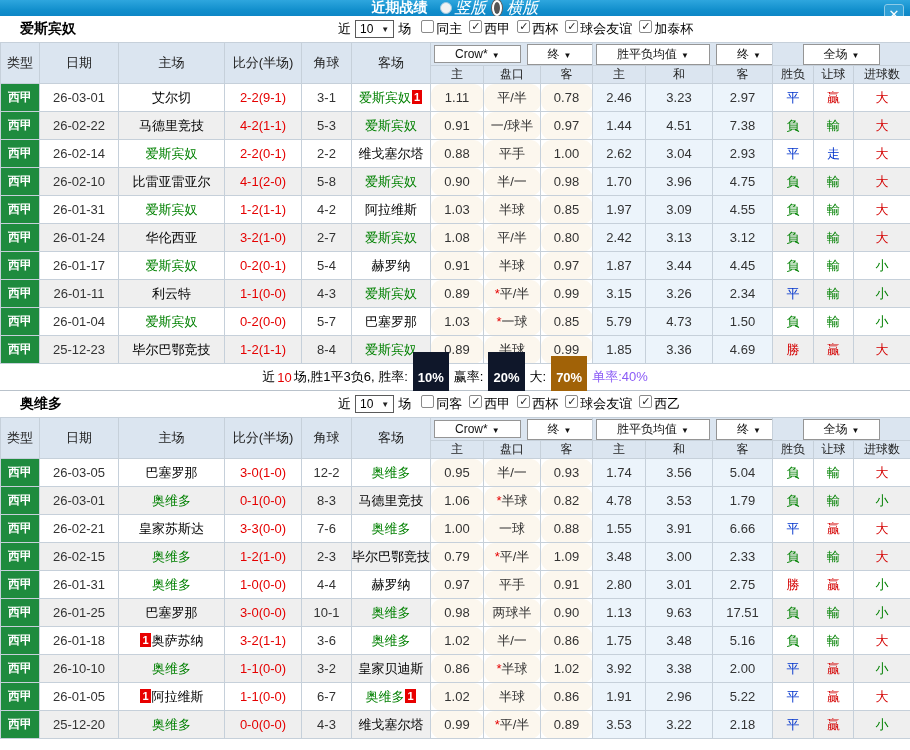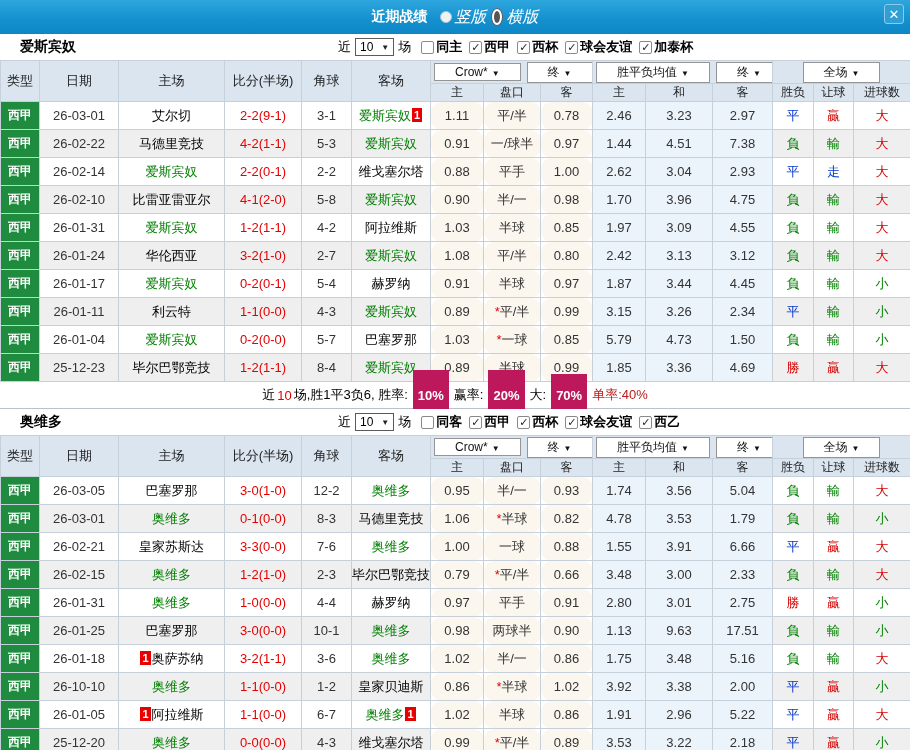--- a/index.html
+++ b/index.html
@@ -3,21 +3,21 @@
 <meta charset="utf-8">
 <style>
   * { box-sizing: border-box; }
   html,body { margin:0; padding:0; }
   body {
     width:910px; height:750px; overflow:hidden; background:#fff;
     font-family:"Liberation Sans","DejaVu Sans",sans-serif;
   }
   
   .titlebar {
-    height:34px; background:linear-gradient(180deg,#2ea6de 0%,#1390cd 60%,#0e86c6 100%);
+    height:16px; background:linear-gradient(180deg,#2ea6de 0%,#1390cd 60%,#0e86c6 100%);
     display:flex; align-items:center; justify-content:center; position:relative; color:#fff;
   }
   .titlebar .title { font-size:14px; font-weight:bold; }
   .radio-group { display:flex; align-items:center; margin-left:4px; }
   .radio {
     width:12px; height:12px; border-radius:50%; background:#f2f2f2;
     border:1px solid #9ec9e2; display:inline-block; position:relative; margin:0 3px 0 8px; cursor:pointer;
   }
   .radio.sel::after { content:""; position:absolute; left:2px; top:2px; right:2px; bottom:2px; background:#555; border-radius:50%; }
   .radio-label { font-size:16px; color:#fff;font-style:italic; }
@@ -28,21 +28,21 @@
   }
   
   .sec-head { height:26px; background:#fff; position:relative; display:flex; align-items:center; }
   .team { font-size:14px; font-weight:bold; color:#000; margin-left:20px; }
   .controls { position:absolute; left:338px; display:flex; align-items:center; font-size:13px; color:#000; }
   .sel {
     display:inline-flex; align-items:center; border:1px solid #5a5a5a; background:#fff;
     padding:0 4px; height:18px; font-size:12px; margin:0 4px; cursor:pointer;
   }
   .sel .arr { font-style:normal; font-size:8px; margin-left:8px; color:#222; }
-  .filter { display:inline-flex; align-items:center; cursor:pointer;font-weight:bold; }
+  .filter { display:inline-flex; cursor:pointer; }
   .cb {
     width:13px; height:13px; border:1px solid #8a8a8a; background:#fff; border-radius:2px;
     display:inline-flex; align-items:center; justify-content:center;
     font-size:11px; line-height:1; color:#222; margin:0 2px 0 7px;
   }
   .cb.first { margin-left:10px; }
   
   table { border-collapse:collapse; table-layout:fixed; width:910px; }
   th,td { border:1px solid #c6d0da; text-align:center; padding:0; overflow:hidden; white-space:nowrap; }
   thead th { background:#dbe5f0; font-weight:normal; font-size:13px; color:#222; }
@@ -69,23 +69,23 @@
   .star { color:#e50000; }
   .c-r { color:#d40000; } .c-g { color:#008000; } .c-b { color:#0033cc; }
   
   .summary {
     height:27px; display:flex; align-items:center; justify-content:center;
     font-size:13px; color:#000; border-bottom:1px solid #b9c2cb; background:#fff;
   }
   .summary span { margin:0 1px; }
   .s-plain { color:#000; }
   .s-red { color:#e50000; }
-  .s-blue { color:#b91c1c; }
-  .badge-green { background:#be185d; color:#fff; font-weight:bold; padding:18px 5px; margin:0 4px !important; }
-  .badge-red   { background:#be185d; color:#fff; font-weight:bold; padding:14px 5px; margin:0 4px !important; }
+  .s-blue { color:#8b5cf6; }
+  .badge-green { background:#0f172a; color:#fff; font-weight:bold; padding:18px 5px; margin:0 4px !important; }
+  .badge-red   { background:#a16207; color:#fff; font-weight:bold; padding:14px 5px; margin:0 4px !important; }
 </style>
 </head>
 <body>
 
 <div class="titlebar">
   <span class="title">近期战绩</span>
   <span class="radio-group">
     <span class="radio" id="radio-0"></span>
     <span class="radio-label">竖版</span>
     <span class="radio sel" id="radio-1"></span>
@@ -481,21 +481,21 @@
         </tr>
         <tr class="even">
           <td class="lg">西甲</td>
           <td class="plain">26-02-15</td>
           <td class="plain"><span class="t-team">奥维多</span></td>
           <td class="plain score">1-2(1-0)</td>
           <td class="plain">2-3</td>
           <td class="plain"><span class="t-opp">毕尔巴鄂竞技</span></td>
           <td class="cream">0.79</td>
           <td class="cream"><span class="star">*</span><span>平/半</span></td>
-          <td class="cream">0.66</td>
+          <td class="cream">1.09</td>
           <td class="lblue">3.48</td>
           <td class="lblue">3.00</td>
           <td class="lblue">2.33</td>
           <td class="plain c-g">負</td>
           <td class="plain c-g">輸</td>
           <td class="plain c-r">大</td>
         </tr>
         <tr class="odd">
           <td class="lg">西甲</td>
           <td class="plain">26-01-31</td>
@@ -545,21 +545,21 @@
           <td class="lblue">5.16</td>
           <td class="plain c-g">負</td>
           <td class="plain c-g">輸</td>
           <td class="plain c-r">大</td>
         </tr>
         <tr class="even">
           <td class="lg">西甲</td>
           <td class="plain">26-10-10</td>
           <td class="plain"><span class="t-team">奥维多</span></td>
           <td class="plain score">1-1(0-0)</td>
-          <td class="plain">1-2</td>
+          <td class="plain">3-2</td>
           <td class="plain"><span class="t-opp">皇家贝迪斯</span></td>
           <td class="cream">0.86</td>
           <td class="cream"><span class="star">*</span><span>半球</span></td>
           <td class="cream">1.02</td>
           <td class="lblue">3.92</td>
           <td class="lblue">3.38</td>
           <td class="lblue">2.00</td>
           <td class="plain c-b">平</td>
           <td class="plain c-r">贏</td>
           <td class="plain c-g">小</td>

